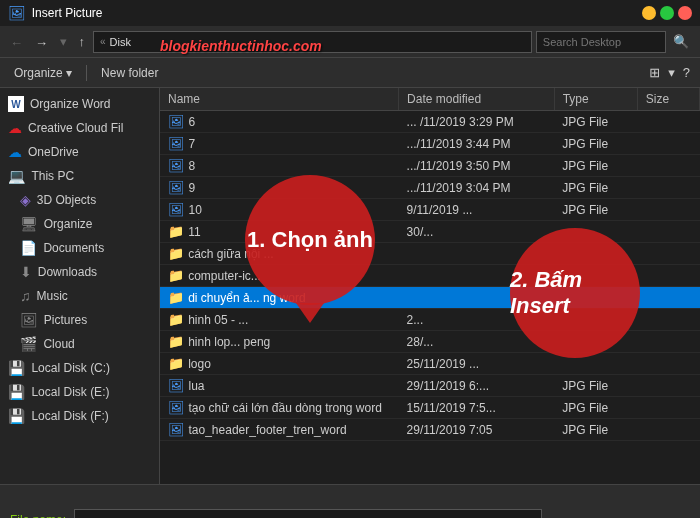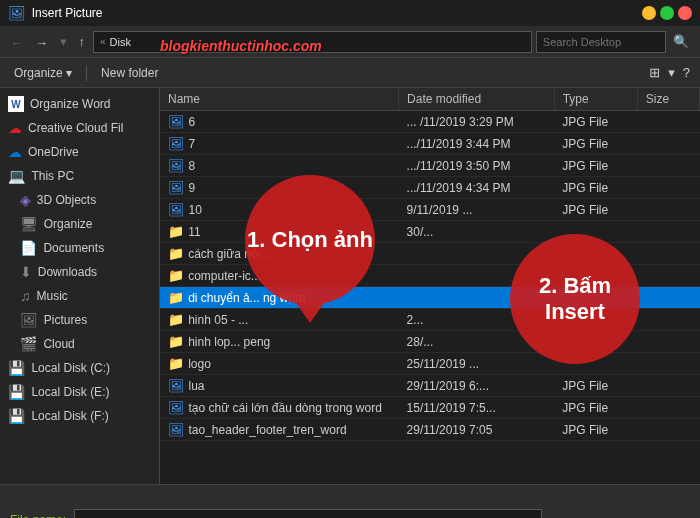--- a/index.html
+++ b/index.html
@@ -218,36 +218,36 @@
 
     
     .callout {
       position: absolute;
       background: rgba(200, 30, 30, 0.92);
       color: #fff;
       border-radius: 50%;
       display: flex;
       align-items: center;
       justify-content: center;
-      text-align: center;
       font-size: 22px;
       font-weight: bold;
       line-height: 1.2;
     }
     .callout-1 {
       width: 130px;
       height: 130px;
       top: 175px;
       left: 245px;
     }
     .callout-2 {
       width: 130px;
       height: 130px;
-      top: 234px;
+      top: 228px;
       right: 60px;
+      font-style: italic;
     }
 
     
     .blog-watermark {
       position: absolute;
       top: 38px;
       left: 160px;
       color: #ff4444;
       font-size: 14px;
       font-weight: bold;
@@ -410,21 +410,21 @@
       <td class="col-type">JPG File</td>
       <td class="col-size"></td>
     </tr>
           <tr>
       <td class="col-name">
         <div class="td-name">
           <span class="file-icon jpg">🖼</span>
           <span>9</span>
         </div>
       </td>
-      <td class="col-date">.../11/2019 4:34 PM</td>
+      <td class="col-date">.../11/2019 3:04 PM</td>
       <td class="col-type">JPG File</td>
       <td class="col-size"></td>
     </tr>
           <tr>
       <td class="col-name">
         <div class="td-name">
           <span class="file-icon jpg">🖼</span>
           <span>10</span>
         </div>
       </td>

